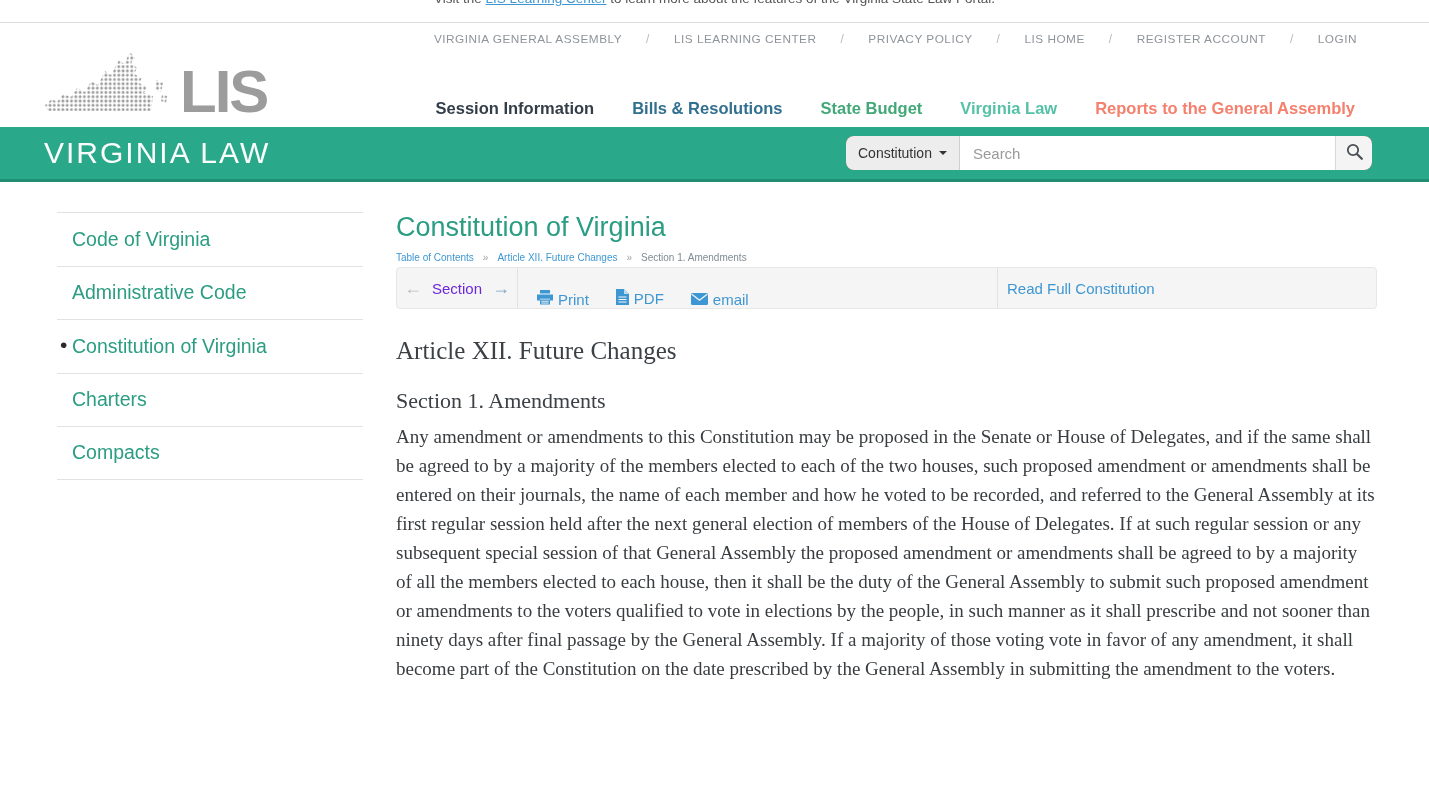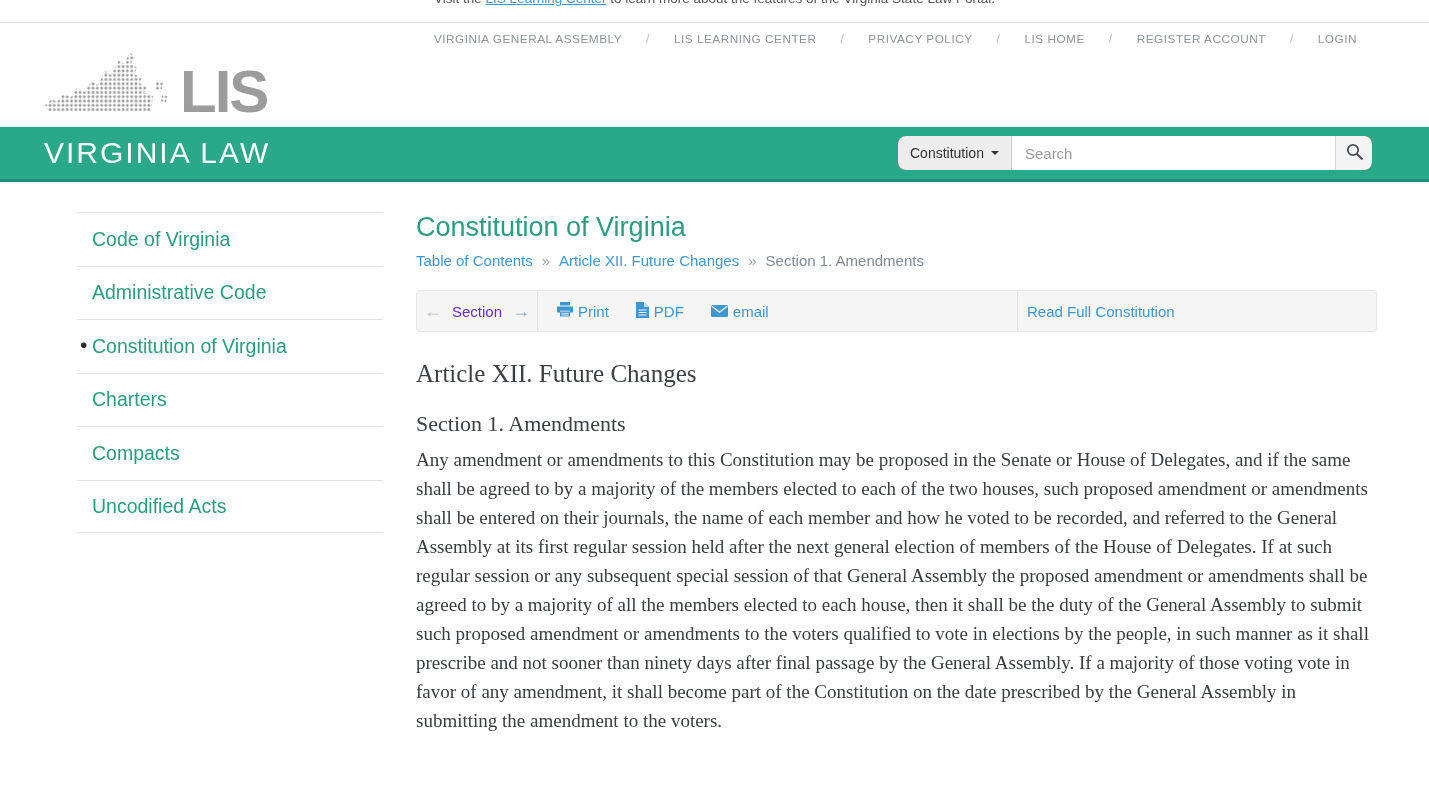--- a/index.html
+++ b/index.html
@@ -30,55 +30,55 @@
   .nav-session { color:#333e48; }
   .nav-bills   { color:#31708f; }
   .nav-budget  { color:#43a878; }
   .nav-valaw   { color:#56c1a7; }
   .nav-reports { color:#f4806d; }
 
   
   .lawbar { height:55px; background:#2aa88a; border-bottom:3px solid #218d71;
             display:flex; align-items:center; justify-content:space-between; padding:0 57px 0 44px; }
   .lawbar-title { font-size:30px; font-weight:300; color:#fbfdfd; letter-spacing:2px; }
-  .searchgroup { display:flex; height:34px; width:474px; border-radius:8px; overflow:hidden; background:#c2410c; }
+  .searchgroup { display:flex; height:34px; width:526px; border-radius:8px; overflow:hidden; background:#c2410c; }
   .scope-btn { background:#ededed; border:none; border-right:1px solid #cfcfcf; padding:0 12px;
                font-size:14px; color:#333; display:flex; align-items:center; gap:7px; cursor:pointer;
                font-family:"Liberation Sans",sans-serif; }
   .caret { width:0; height:0; border-left:4px solid transparent; border-right:4px solid transparent; border-top:4px solid #333; }
   .search-input { flex:1; border:none; padding:0 13px; font-size:15px; color:#333; outline:none; font-family:"Liberation Sans",sans-serif; }
   .search-input::placeholder { color:#9a9a9a; }
   .search-btn { width:37px; background:#f4f4f4; border:none; border-left:1px solid #d8d8d8;
                 display:flex; align-items:center; justify-content:center; cursor:pointer; }
 
   
   .content { display:flex; padding:0 52px 40px 57px; background:#fff; }
 
-  .sidebar { width:306px; margin-top:30px; flex-shrink:0;margin-left:20px; }
+  .sidebar { width:306px; margin-top:30px; flex-shrink:0; }
   .side-item { height:53.5px; border-top:1px solid #e2e2e2; display:flex; align-items:center;
                font-size:19.5px; color:#2a9d82; padding-left:15px; position:relative; cursor:pointer; }
   .side-item:last-child { border-bottom:1px solid #e2e2e2; }
   .bullet { position:absolute; left:3px; top:50%; transform:translateY(-54%); color:#2b2b2b; font-size:21px; }
 
   .main { margin-left:33px; width:981px; margin-top:24px; }
   .page-title { font-size:27px; color:#2a9d82; font-weight:400; margin:6px 0 9px; }
 
-  .breadcrumb { font-size:15px; margin-bottom:21px; display:flex; align-items:center; gap:9px; }
+  .breadcrumb { font-size:10px; margin-bottom:4px; display:flex; align-items:center; gap:9px; }
   .breadcrumb a { color:#3e97d3; text-decoration:none; cursor:pointer; }
   .crumb-sep { color:#9aa4ab; }
   .crumb-current { color:#7f8b94; }
 
   .toolbar { display:flex; align-items:stretch; background:#f5f5f5; border:1px solid #e7e7e7;
              border-radius:4px; height:42px; margin-bottom:28px; }
   .tb-section { width:121px; display:flex; align-items:center; justify-content:center; gap:10px;
                 border-right:1px solid #e2e2e2; font-size:15px; }
   .arrow-prev { color:#b9bfc4; font-size:18px; cursor:pointer; }
   .section-label { color:#6d28d9; }
   .arrow-next { color:#7fa8c9; font-size:18px; cursor:pointer; }
-  .tb-actions { width:480px; display:flex; align-items:center; gap:27px; padding-left:19px;
+  .tb-actions { width:480px; display:flex; align-items:flex-end; gap:27px; padding-left:19px;
                 border-right:1px solid #e2e2e2; }
   .tb-link { color:#3e97d3; font-size:15px; display:flex; align-items:center; gap:5px;
              text-decoration:none; cursor:pointer; }
   .tb-link.email { gap:2px; }
   .tb-read { flex:1; display:flex; align-items:center; padding-left:9px; }
 
   .article-h { font-family:"Liberation Serif", serif; font-size:25px; font-weight:400; color:#3c4146; margin:14px 0 0; }
   .section-h { font-family:"Liberation Serif", serif; font-size:22px; font-weight:400; color:#3c4146; margin:23px 0 0; }
   .body-text { font-family:"Liberation Serif", serif; font-size:19px; line-height:29px; color:#393d40; margin:8px 0 0; }
 </style>
@@ -116,20 +116,27 @@
     <span class="sep">/</span>
     <a>PRIVACY POLICY</a>
     <span class="sep">/</span>
     <a>LIS HOME</a>
     <span class="sep">/</span>
     <a>REGISTER ACCOUNT</a>
     <span class="sep">/</span>
     <a>LOGIN</a>
   </nav>
 
+  <nav class="mainnav">
+    <a class="nav-session">Session Information</a>
+    <a class="nav-bills">Bills &amp; Resolutions</a>
+    <a class="nav-budget">State Budget</a>
+    <a class="nav-valaw">Virginia Law</a>
+    <a class="nav-reports">Reports to the General Assembly</a>
+  </nav>
 </div>
 
 <div class="lawbar">
   <div class="lawbar-title">VIRGINIA LAW</div>
   <div class="searchgroup">
     <button class="scope-btn">
       <span>Constitution</span>
       <span class="caret"></span>
     </button>
     <input class="search-input" type="text" placeholder="Search" style="">
@@ -155,23 +162,20 @@
     </div>
     <div class="side-item">
       <span class="bullet">•</span>
       <span>Constitution of Virginia</span>
     </div>
     <div class="side-item">
       <span>Charters</span>
     </div>
     <div class="side-item">
       <span>Compacts</span>
-    </div>
-    <div class="side-item">
-      <span>Uncodified Acts</span>
     </div>
   </aside>
 
   <main class="main">
 
     <h1 class="page-title">Constitution of Virginia</h1>
 
     <div class="breadcrumb">
       <a>Table of Contents</a>
       <span class="crumb-sep">»</span>

